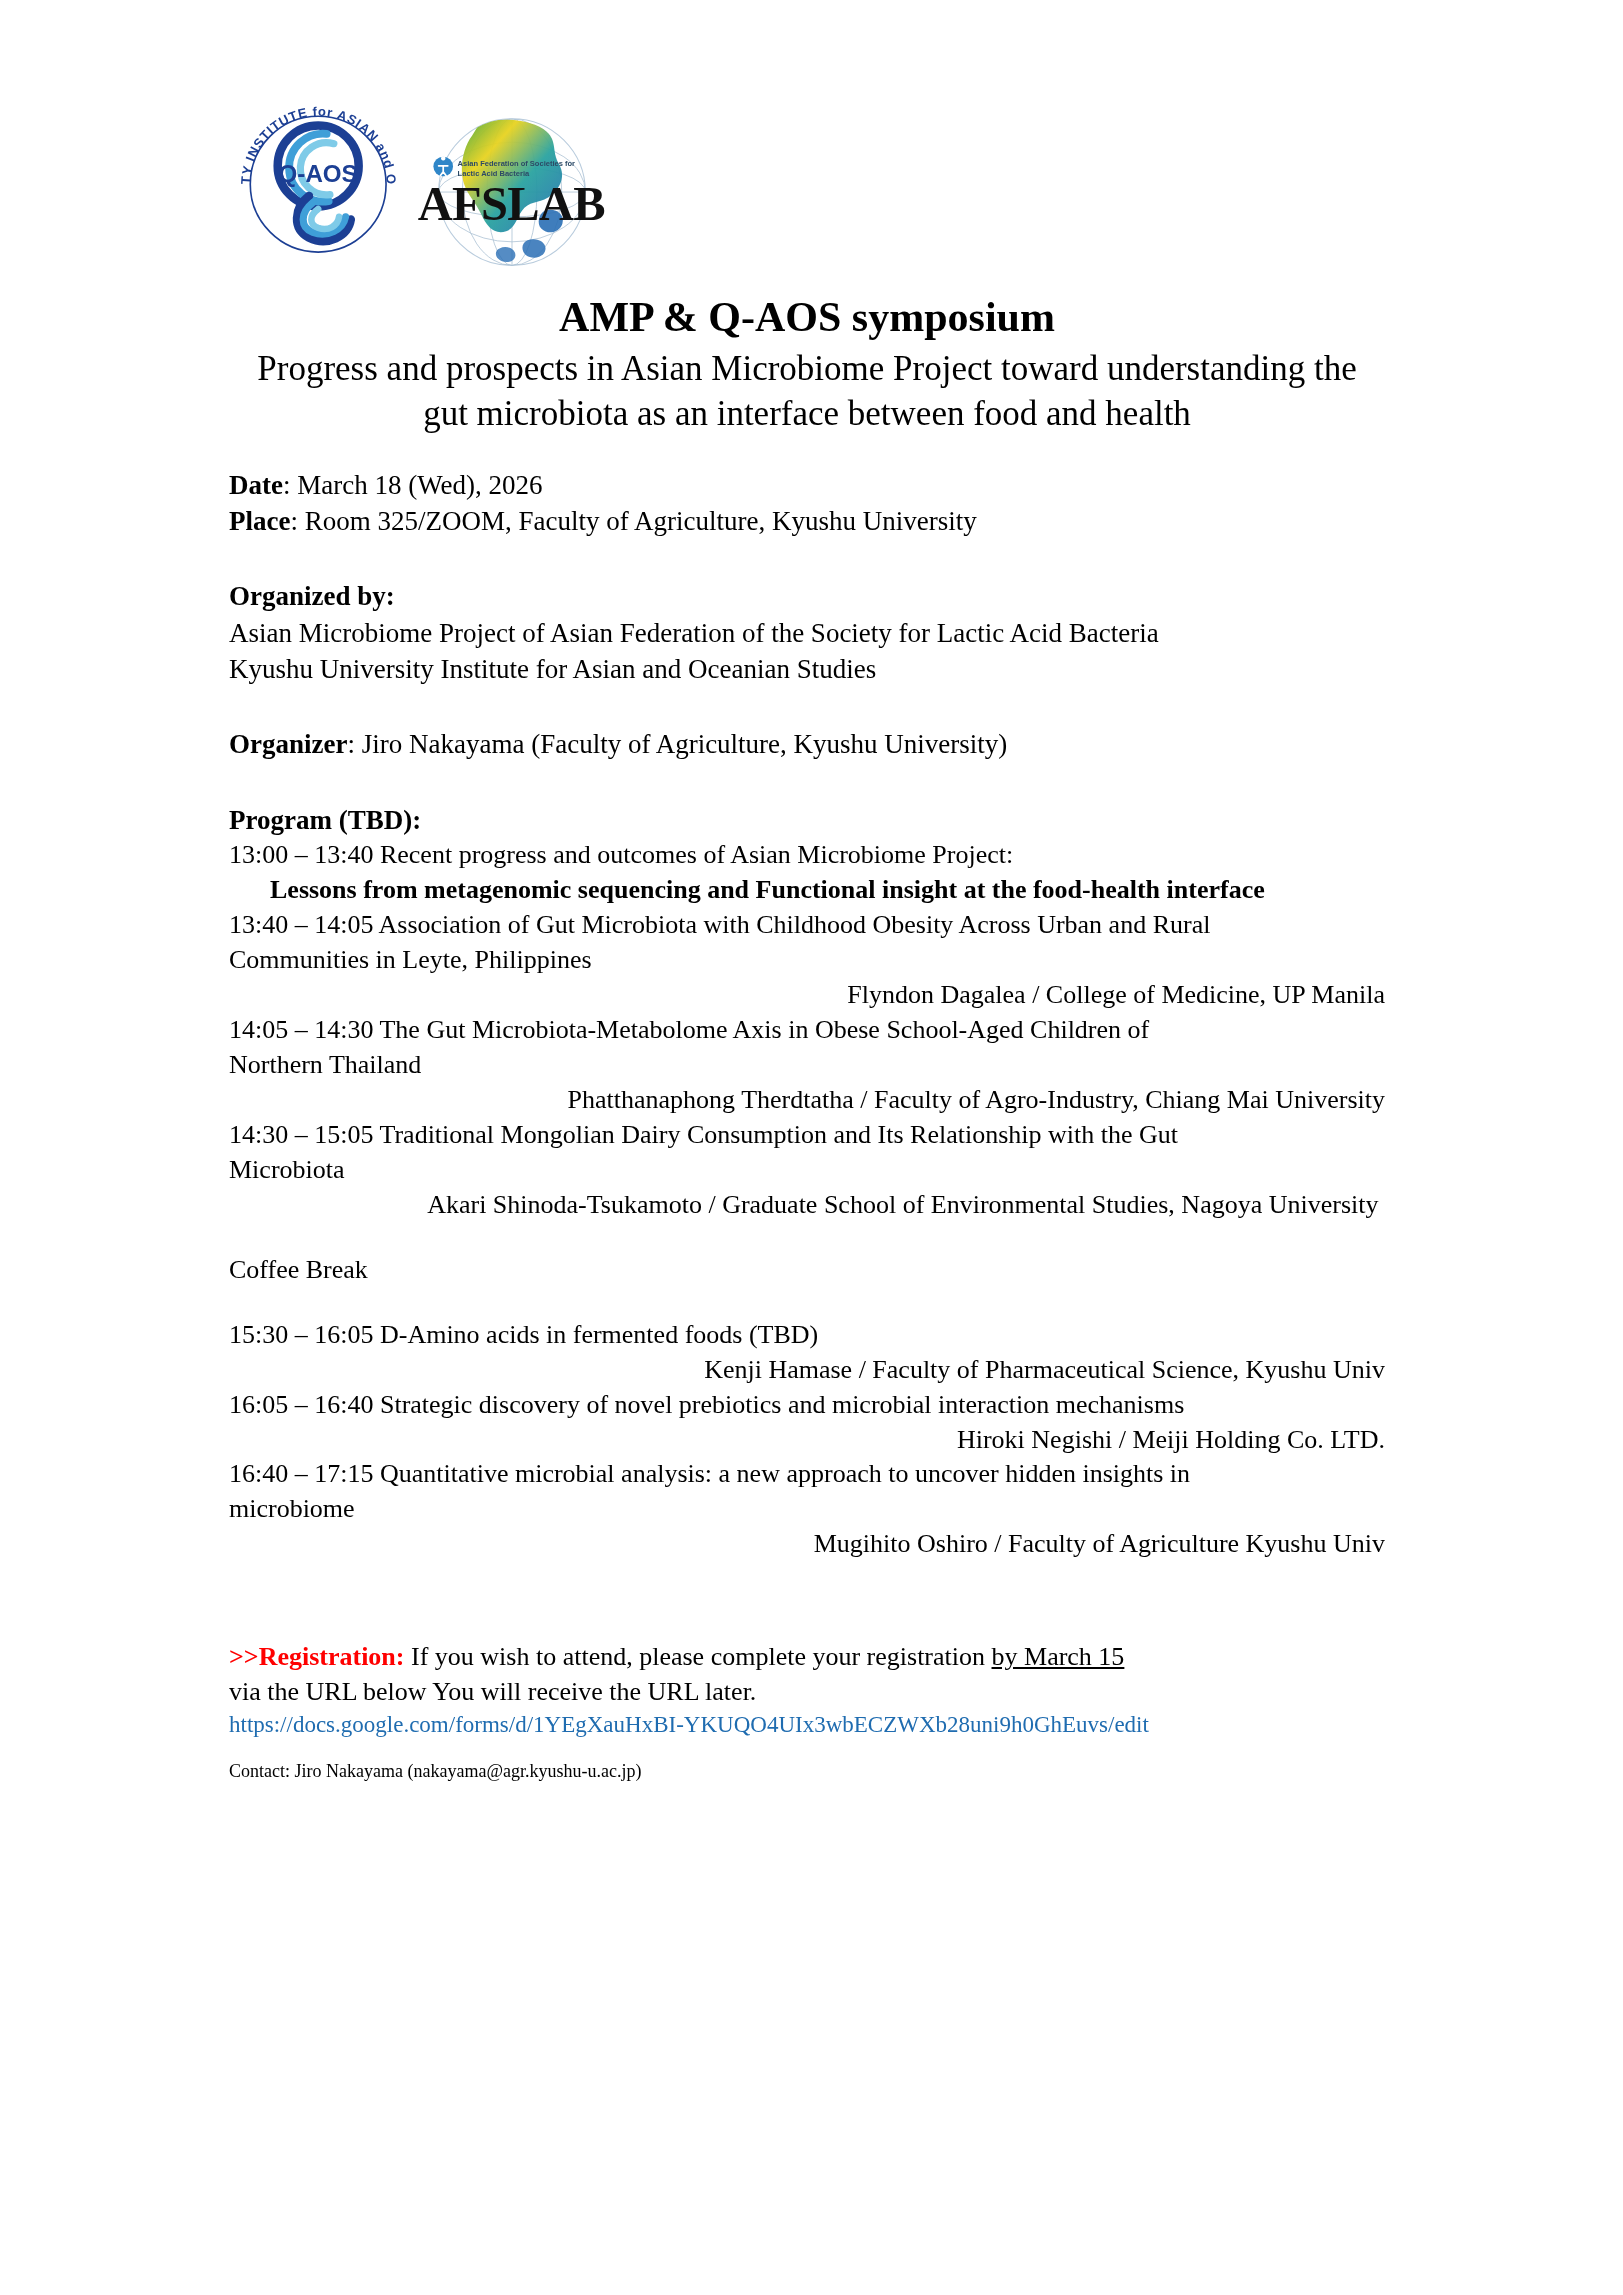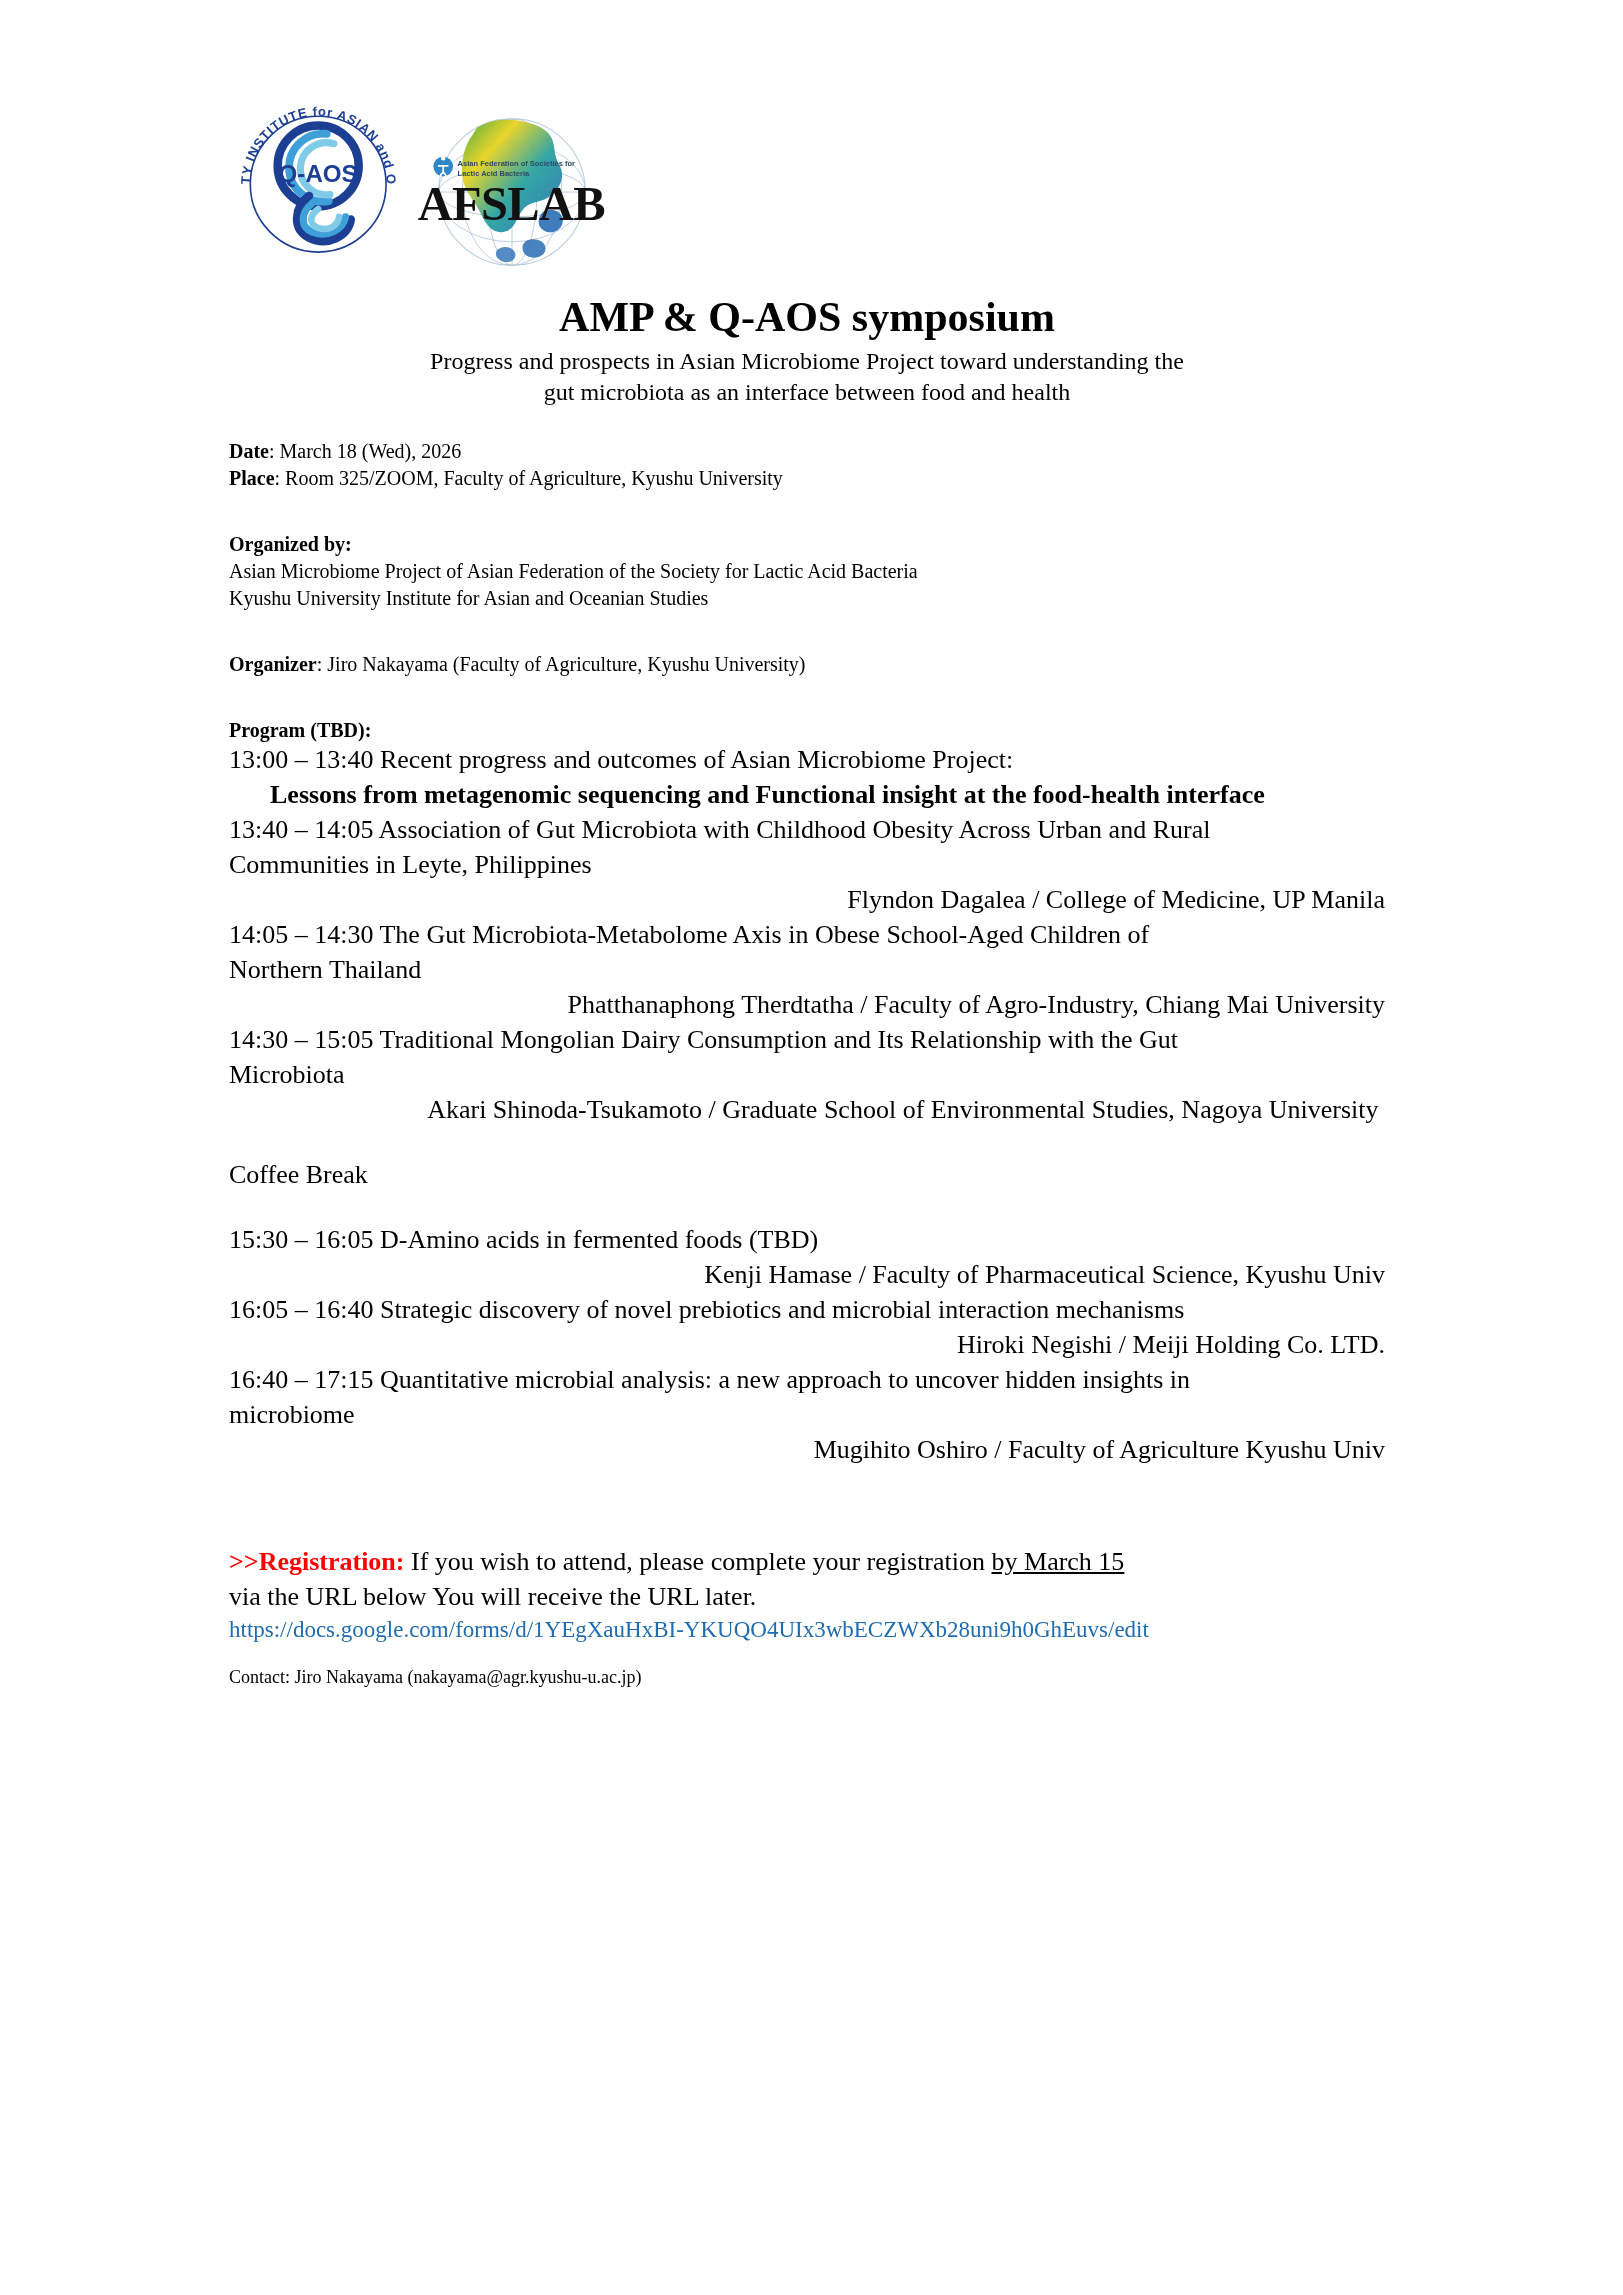--- a/index.html
+++ b/index.html
@@ -56,28 +56,28 @@
   .title-main {
     text-align: center;
     font-weight: bold;
     font-size: 42px;
     line-height: 1.16;
     margin-top: 5.2px;
     letter-spacing: 0px;
   }
   .title-sub {
     text-align: center;
-    font-size: 24px;
+    font-size: 35px;
     line-height: 1.30;
     margin-top: 3.9px;
     padding: 0 18.3px;
   }
 
   
-  .blk { font-size: 20px; line-height: 1.345; }
+  .blk { font-size: 27px; line-height: 1.345; }
   .blk b { font-weight: bold; }
   .spacer-sm { height: 19.6px; }
   .spacer-md { height: 30px; }
   .spacer-lg { height: 39px; }
   .spacer-xl { height: 58px; }
 
   .line { font-size: 26px; line-height: 1.345; }
   .line.just {
     text-align: justify;
     text-align-last: left;

